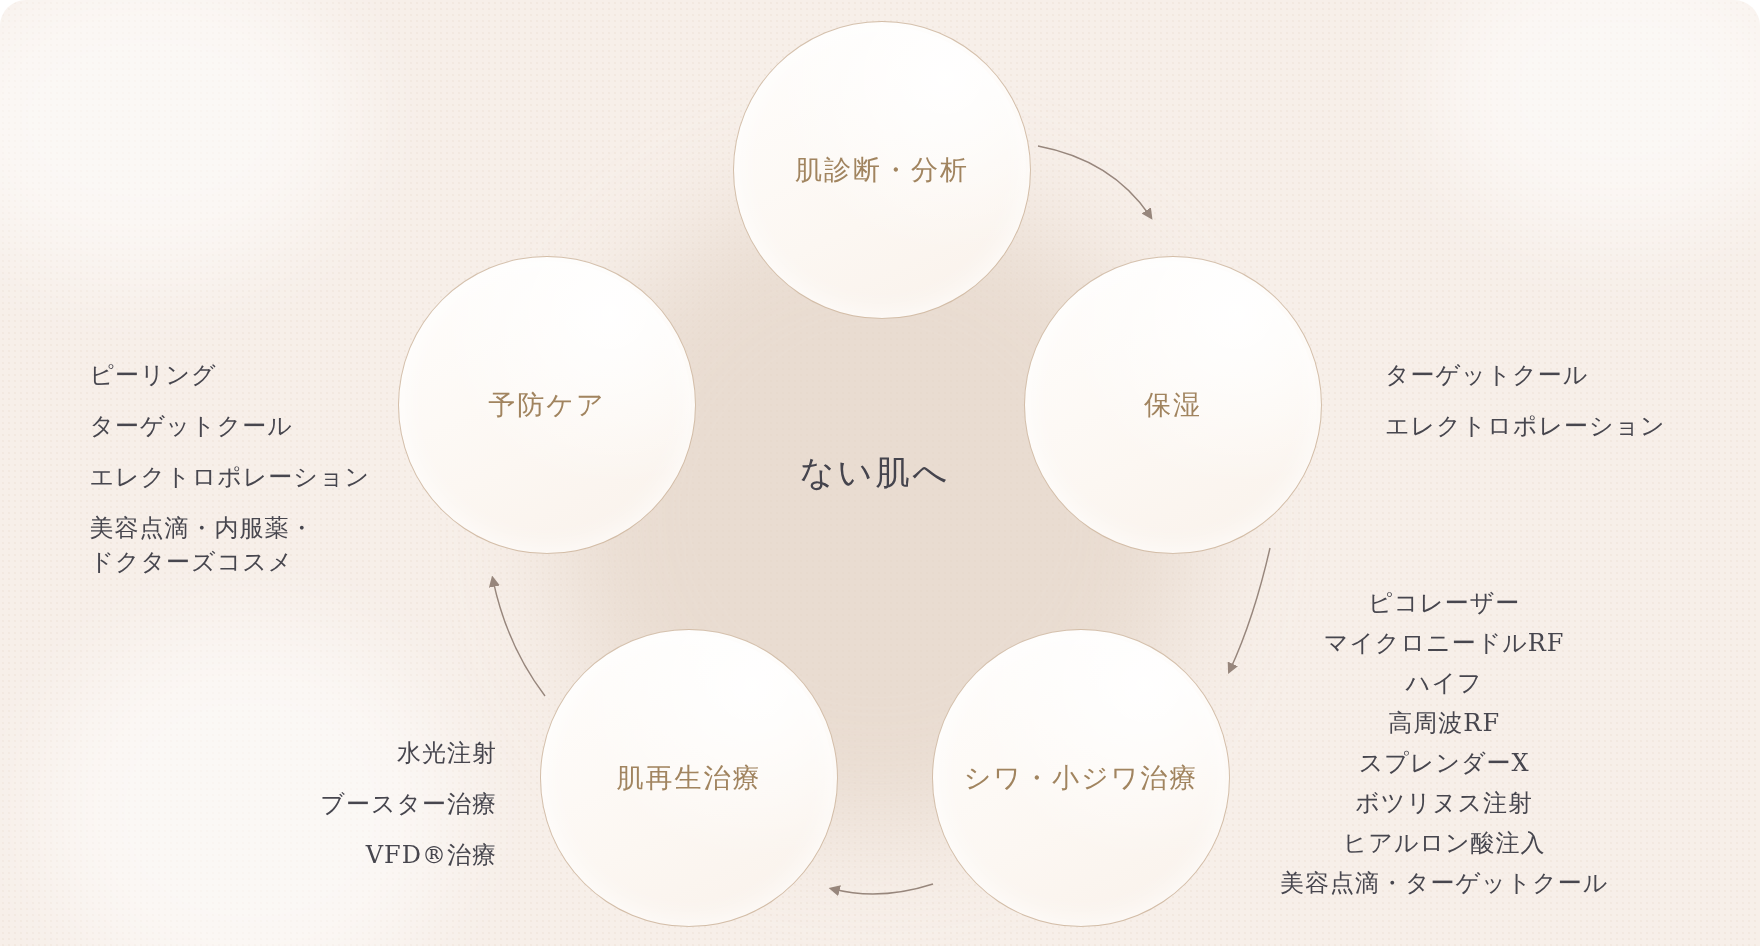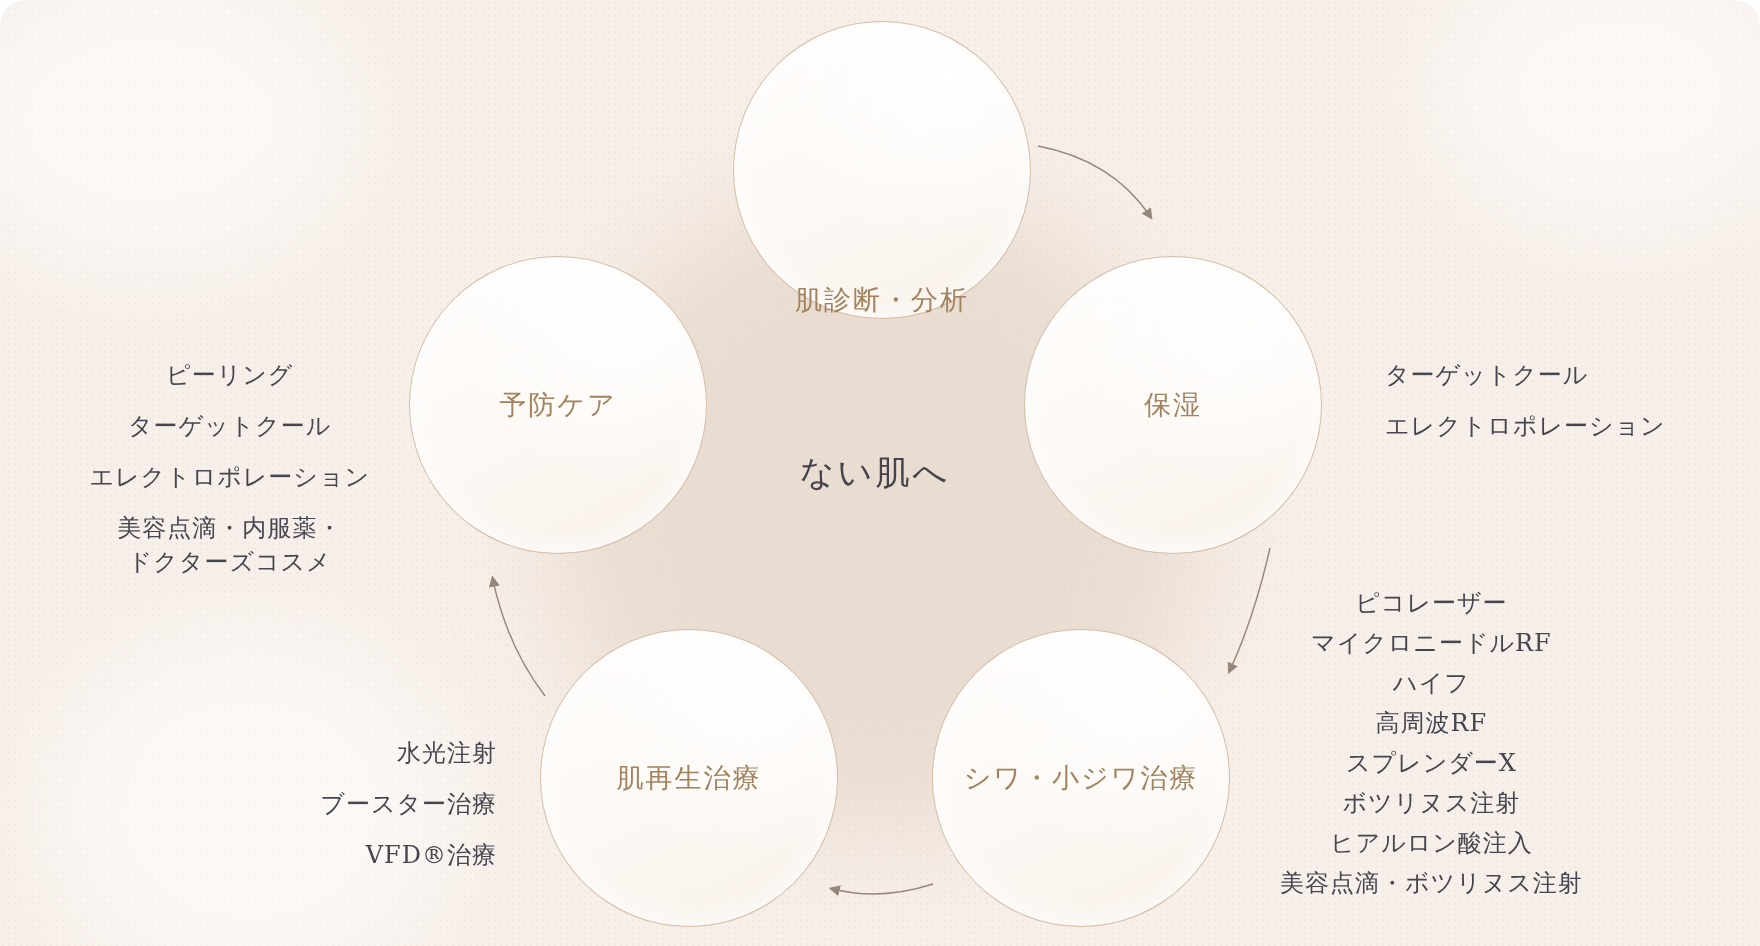--- a/index.html
+++ b/index.html
@@ -43,40 +43,40 @@
   .node::after{
     content:"";position:absolute;inset:4px;border-radius:50%;
     background:radial-gradient(circle at 72% 18%, rgba(255,255,255,0.95), rgba(255,255,255,0) 55%);
   }
   .node-label{
     position:relative;z-index:2;
     color:#a1845f;
     font-size:27px;letter-spacing:2px;
     white-space:nowrap;
   }
-  .node.pos-top{left:733px;top:21px;align-items:flex-end;}
+  .node.pos-top{left:733px;top:21px;}
   .node.pos-right{left:1024px;top:256px;}
-  .node.pos-left{left:409px;top:256px;}
+  .node.pos-left{left:398px;top:256px;}
   .node.pos-bottom-right{left:932px;top:629px;}
   .node.pos-bottom-left{left:540px;top:629px;}
   .center-message{
     position:absolute;left:615px;top:441px;width:520px;
     text-align:center;color:#45444d;
     font-size:34px;line-height:63px;letter-spacing:3px;
   }
   .t-list{
     position:absolute;
     color:#47464e;
     font-size:24px;letter-spacing:1px;
   }
   .t-list .t-item{white-space:pre-line;}
   .t-list.loose .t-item{line-height:34px;margin-bottom:17px;}
   .t-list.loose .t-item:last-child{margin-bottom:0;}
   .t-list.dense .t-item{line-height:40px;margin:0;}
-  .list-prevention{right:1390px;top:358px;text-align:center;}
+  .list-prevention{right:1390px;top:358px;text-align:left;}
   .list-moisturizing{left:1385px;top:358px;text-align:left;}
   .list-regeneration{right:1263px;top:736px;text-align:right;}
   .list-wrinkle{left:1280px;top:583px;text-align:center;}
 </style>
 </head>
 <body>
 
 <div class="stage">
   <div class="panel"></div>
 
@@ -129,20 +129,20 @@
       <div class="t-item">エレクトロポレーション</div>
     </div>
   <div class="t-list dense list-wrinkle">
       <div class="t-item">ピコレーザー</div>
       <div class="t-item">マイクロニードルRF</div>
       <div class="t-item">ハイフ</div>
       <div class="t-item">高周波RF</div>
       <div class="t-item">スプレンダーX</div>
       <div class="t-item">ボツリヌス注射</div>
       <div class="t-item">ヒアルロン酸注入</div>
-      <div class="t-item">美容点滴・ボツリヌス注射</div>
+      <div class="t-item">美容点滴・ターゲットクール</div>
     </div>
   <div class="t-list loose list-regeneration">
       <div class="t-item">水光注射</div>
       <div class="t-item">ブースター治療</div>
       <div class="t-item">VFD®治療</div>
     </div>
 </div>
 
 </body></html>

